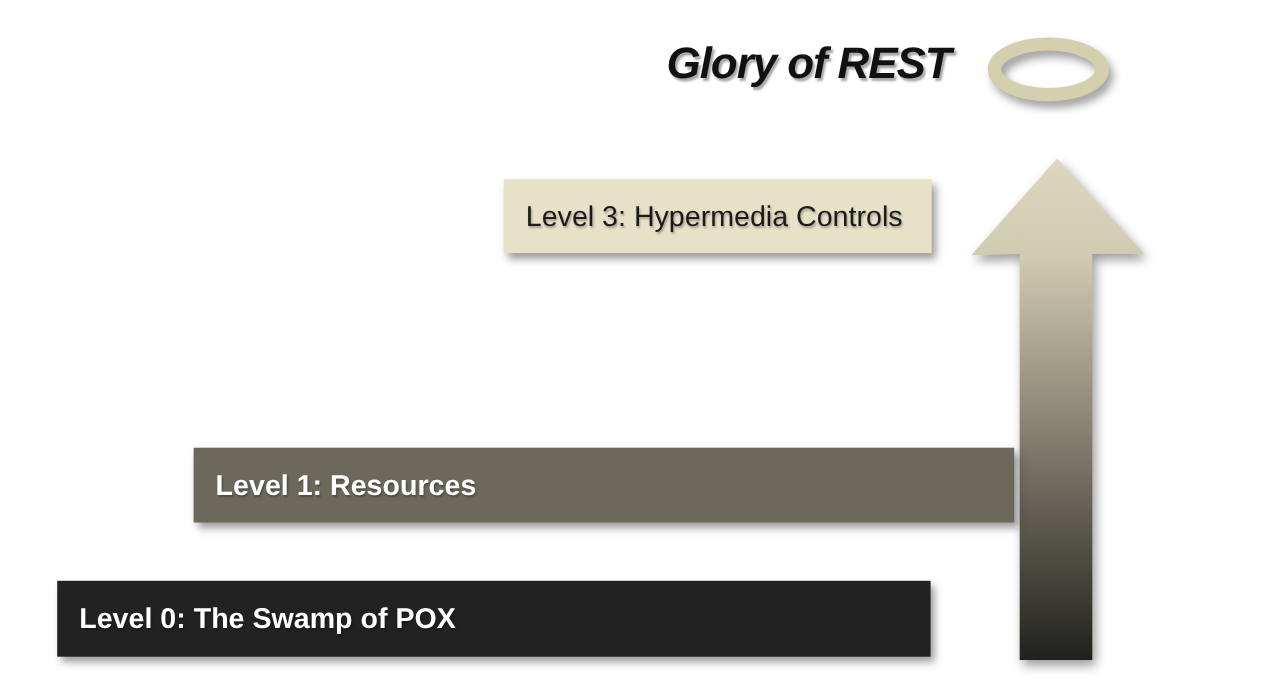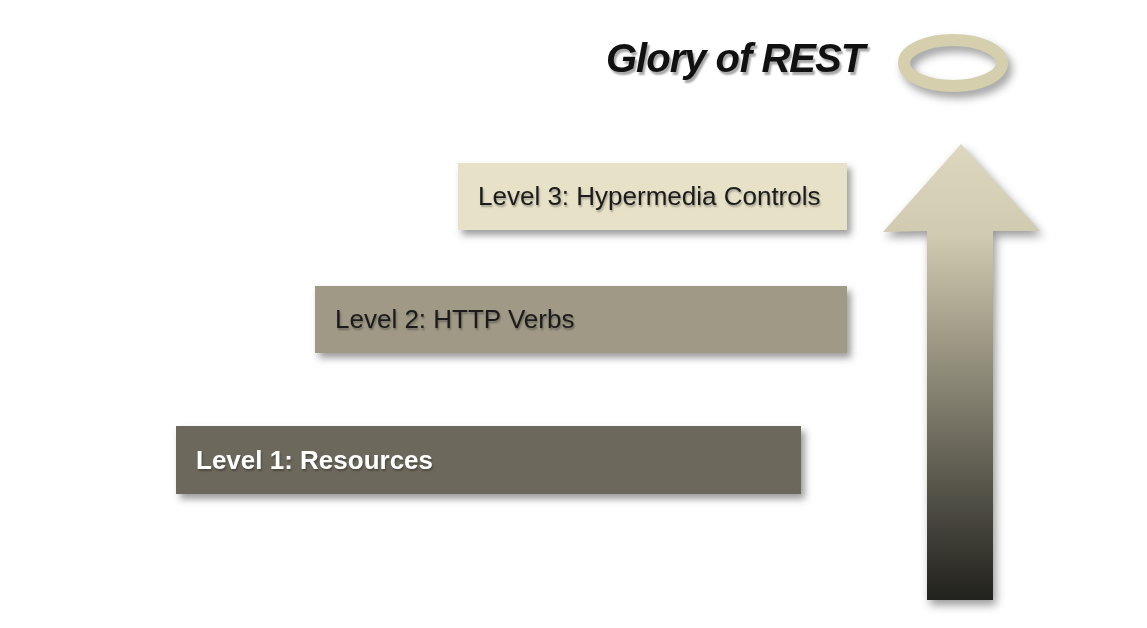--- a/index.html
+++ b/index.html
@@ -46,21 +46,21 @@
     align-items: center;
     padding-left: 20px;
     box-sizing: border-box;
     font-size: 26px;
     white-space: nowrap;
     box-shadow: 4px 5px 7px rgba(60,60,60,0.5);
     text-shadow: 1px 2px 2px rgba(0,0,0,0.3);
   }
   .bar-l3 { left: 458px; top: 163px; width: 389px; height: 67px; text-align: right; }
   .bar-l2 { left: 315px; top: 286px; width: 532px; height: 67px; }
-  .bar-l1 { left: 176px; top: 426px; width: 625px; height: 68px; }
+  .bar-l1 { left: 176px; top: 407px; width: 746px; height: 68px; }
   .bar-l0 { left:  52px; top: 528px; width: 794px; height: 69px; }
 </style>
 </head>
 <body>
 
 <div class="canvas">
 
   <div class="diagram-title" style="color: rgb(17, 17, 17); font-style: italic;">Glory of REST</div>
 
   <svg class="halo-svg" viewBox="0 0 134 84">
@@ -73,18 +73,18 @@
         <stop offset="0" stop-color="#ddd7bf"></stop>
         <stop offset="0.2" stop-color="#d0cab0"></stop>
         <stop offset="1" stop-color="#21211d"></stop>
       </linearGradient>
     </defs>
     <polygon points="96,12 175,99 128,99 128,468 62,468 62,99 18,100" fill="url(#arrowGrad)" style="filter: drop-shadow(3px 5px 5px rgba(0,0,0,0.4));"></polygon>
   </svg>
 
   <div class="bar bar-l3" style="background: rgb(231, 225, 200); color: rgb(27, 27, 27); font-weight: normal;">Level 3: Hypermedia Controls</div>
 
-  <div class="bar bar-l2" style="background: rgb(159, 153, 134); color: rgb(27, 27, 27); font-weight: normal;">Level 2: HTTP Verbs</div>
 
   <div class="bar bar-l1" style="background: rgb(108, 104, 91); color: rgb(255, 255, 255); font-weight: bold;">Level 1: Resources</div>
 
+  <div class="bar bar-l0" style="background: rgb(34, 34, 34); color: rgb(255, 255, 255); font-weight: bold;">Level 0: The Swamp of POX</div>
 
 </div>
 
 </body></html>

